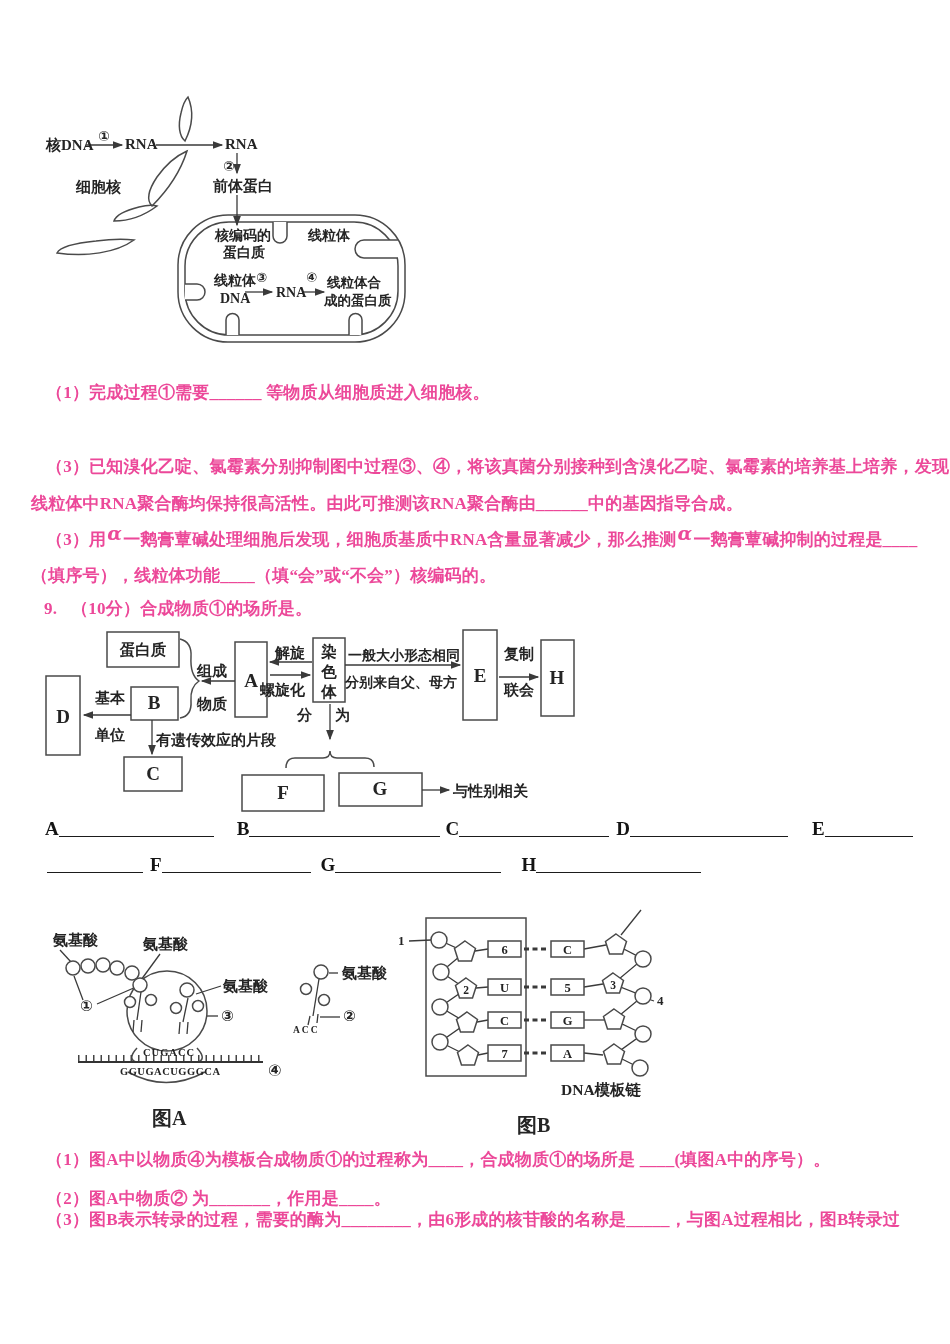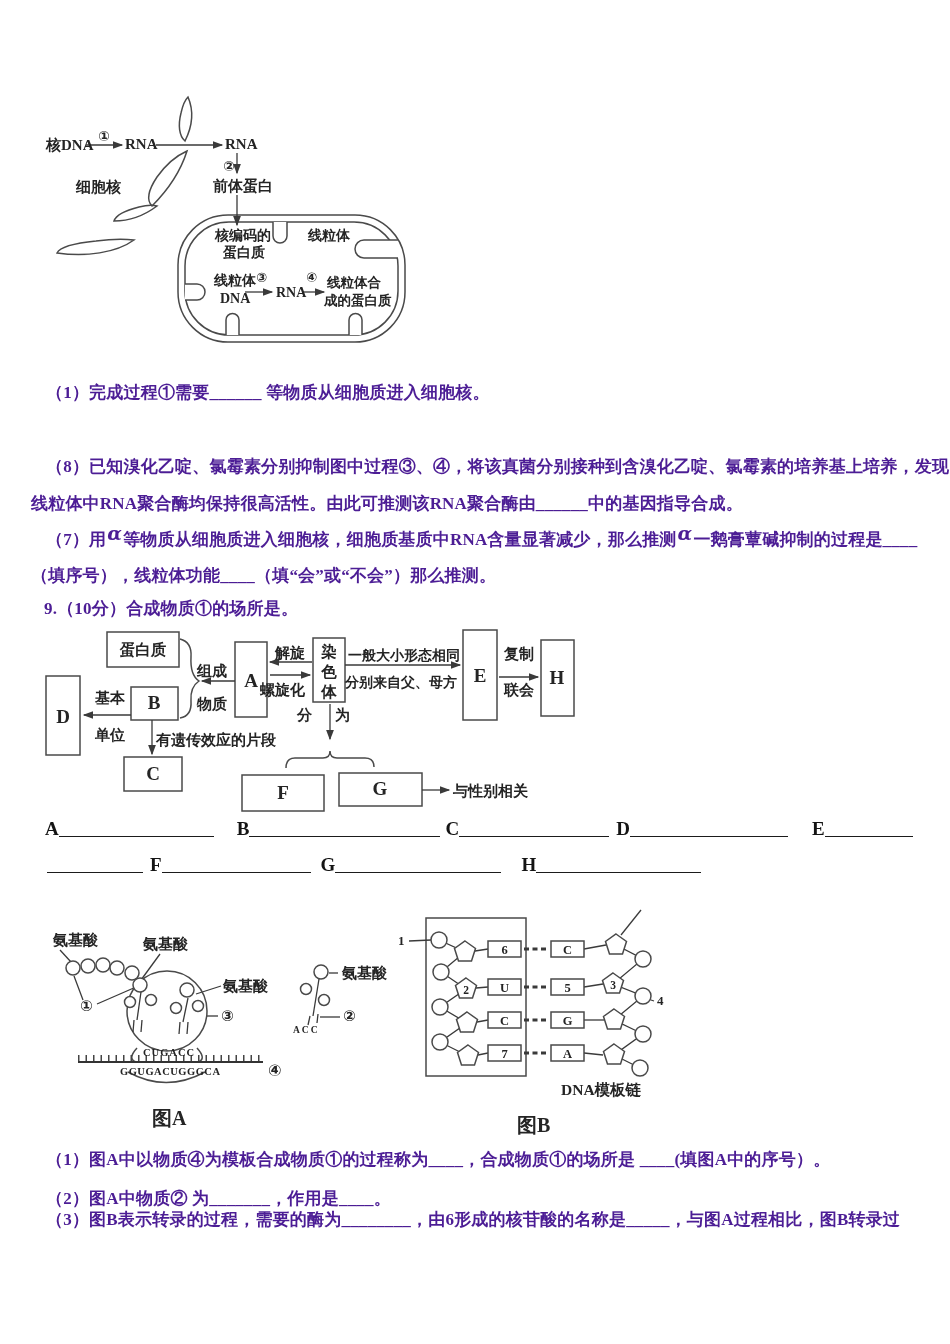--- a/index.html
+++ b/index.html
@@ -1,21 +1,21 @@
 <!DOCTYPE html>
 <html><head>
 <meta charset="utf-8">
 <style>
   html,body{margin:0;padding:0;background:#9a9a9a}
   .page{position:relative;width:950px;height:1344px;background:#ffffff;overflow:hidden;
         font-family:"Liberation Serif","DejaVu Serif",serif;color:#141414}
   .abs{position:absolute}
-  .txt{font-size:17px;font-weight:600;letter-spacing:0.2px;white-space:nowrap;color:#4c1d95}
+  .txt{font-size:17px;font-weight:600;letter-spacing:0.2px;white-space:nowrap;color:#ec4899}
   .bold{font-weight:700}
-  .gap{}
+  .gap{margin-left:14px}
   .alpha{font-style:italic;font-size:19px;position:relative;top:-5px;font-weight:700;
          font-family:"DejaVu Serif",serif;margin:0 1px}
   .bl-letter{font-size:19px;font-weight:700}
   .bl-line{display:inline-block;height:15px;border-bottom:1.7px solid #1b1b1b;vertical-align:-2px}
   svg{overflow:visible}
   svg text{font-family:"Liberation Serif","DejaVu Serif",serif;fill:#242424;font-weight:600}
   svg text.sans{font-family:"DejaVu Sans",sans-serif}
   .draw{stroke:#4a4a4a;fill:none;stroke-width:1.5}
   .wfill{fill:#ffffff}
   .ln{stroke:#3a3a3a;stroke-width:1.3;fill:none}
@@ -67,26 +67,26 @@
     <text x="174" y="200" font-size="14">线粒体</text>
     <text x="180" y="218" font-size="14">DNA</text>
     <text x="216" y="197" font-size="13" class="sans">③</text>
     <text x="236" y="212" font-size="14">RNA</text>
     <text x="266" y="197" font-size="13" class="sans">④</text>
     <text x="287" y="202" font-size="13.5">线粒体合</text>
     <text x="284" y="220" font-size="13.5">成的蛋白质</text>
   </svg>
 
   <div class="abs txt" style="left:46px;top:381px">（1）完成过程①需要______ 等物质从细胞质进入细胞核。</div>
-  <div class="abs txt" style="left:46px;top:455px">（8）已知溴化乙啶、氯霉素分别抑制图中过程③、④，将该真菌分别接种到含溴化乙啶、氯霉素的培养基上培养，发现</div>
+  <div class="abs txt" style="left:46px;top:455px">（3）已知溴化乙啶、氯霉素分别抑制图中过程③、④，将该真菌分别接种到含溴化乙啶、氯霉素的培养基上培养，发现</div>
   <div class="abs txt" style="left:31px;top:492px">线粒体中RNA聚合酶均保持很高活性。由此可推测该RNA聚合酶由______中的基因指导合成。</div>
   <div class="abs txt" style="left:46px;top:527px">
-    <span>（7）用</span><span class="alpha">α</span><span>等物质从细胞质进入细胞核，细胞质基质中RNA含量显著减少，那么推测</span><span class="alpha">α</span><span>一鹅膏蕈碱抑制的过程是____</span>
+    <span>（3）用</span><span class="alpha">α</span><span>一鹅膏蕈碱处理细胞后发现，细胞质基质中RNA含量显著减少，那么推测</span><span class="alpha">α</span><span>一鹅膏蕈碱抑制的过程是____</span>
   </div>
-  <div class="abs txt" style="left:31px;top:564px">（填序号），线粒体功能____（填“会”或“不会”）那么推测。</div>
+  <div class="abs txt" style="left:31px;top:564px">（填序号），线粒体功能____（填“会”或“不会”）核编码的。</div>
 
   <div class="abs txt" style="left:44px;top:597px">
     <span>9.</span><span class="gap bold">（10分）</span><span class="bold">合成物质①的场所是。</span>
   </div>
 
   <svg class="abs" style="left:42px;top:615px" width="560" height="200" viewBox="0 0 560 200">
     <defs>
       <marker id="ar2" markerWidth="9" markerHeight="8" refX="7" refY="3" orient="auto">
         <path d="M0,0 L8,3 L0,6 Z" fill="#3a3a3a"></path>
       </marker>

